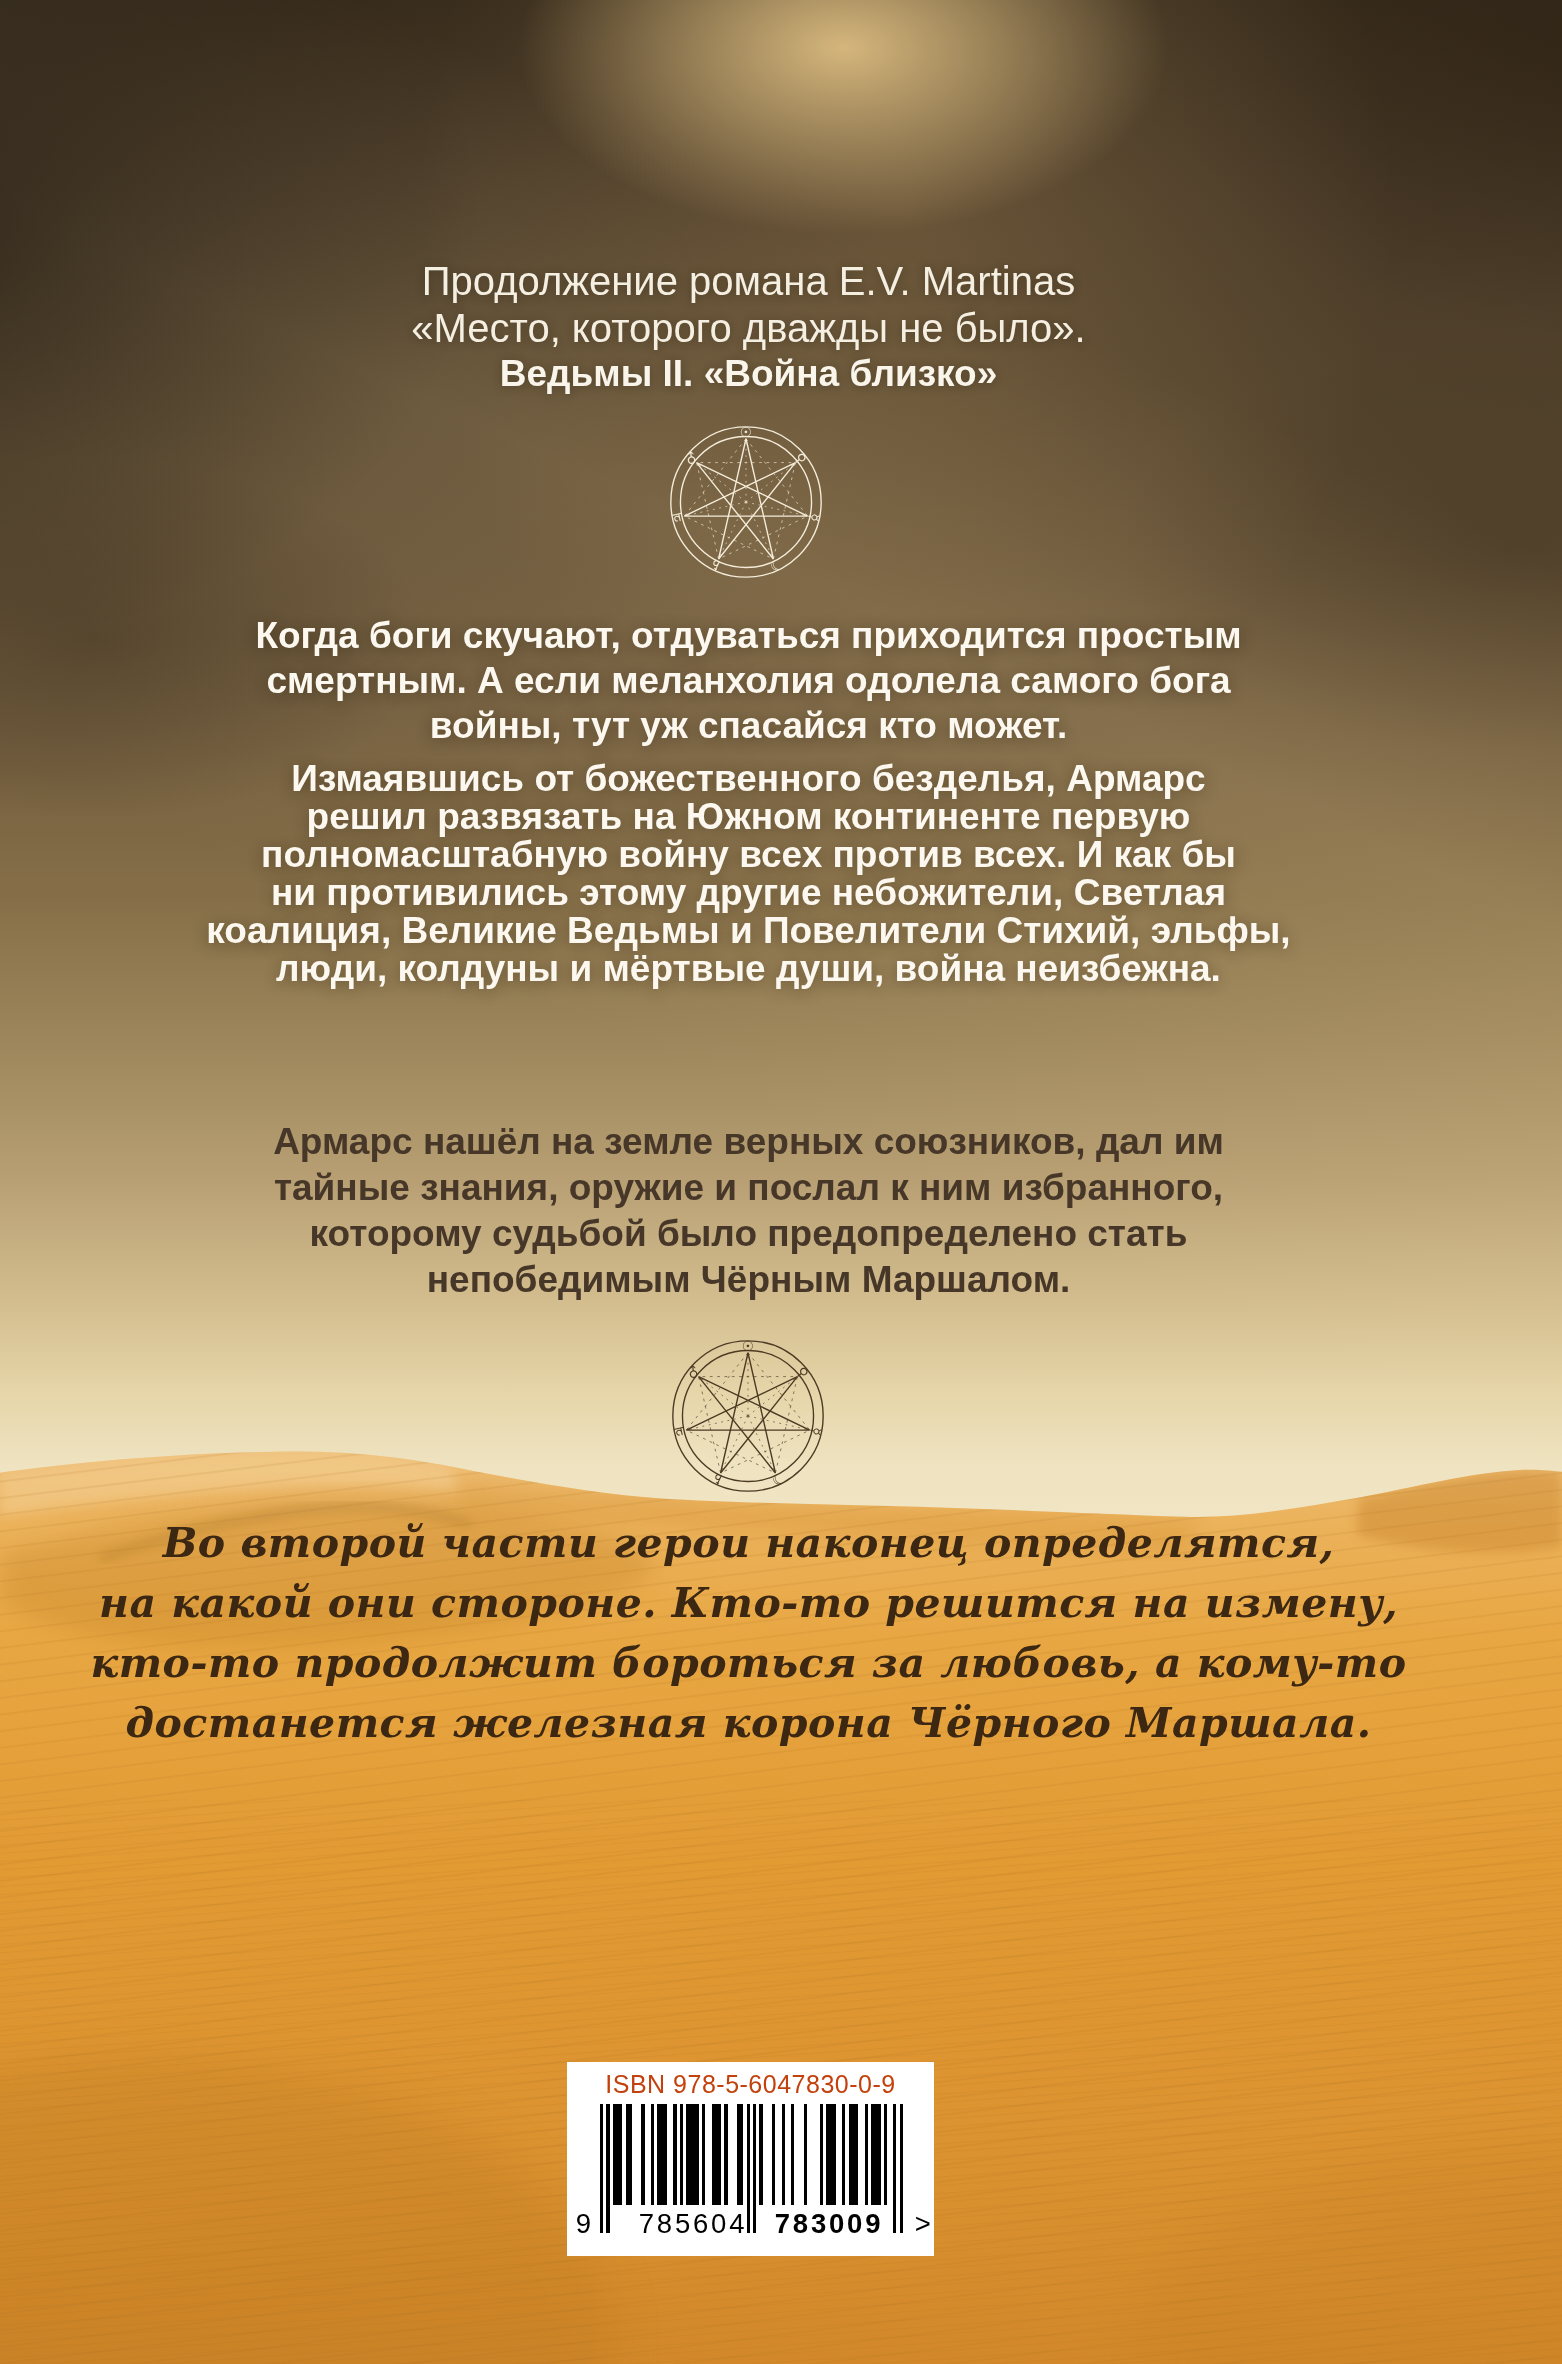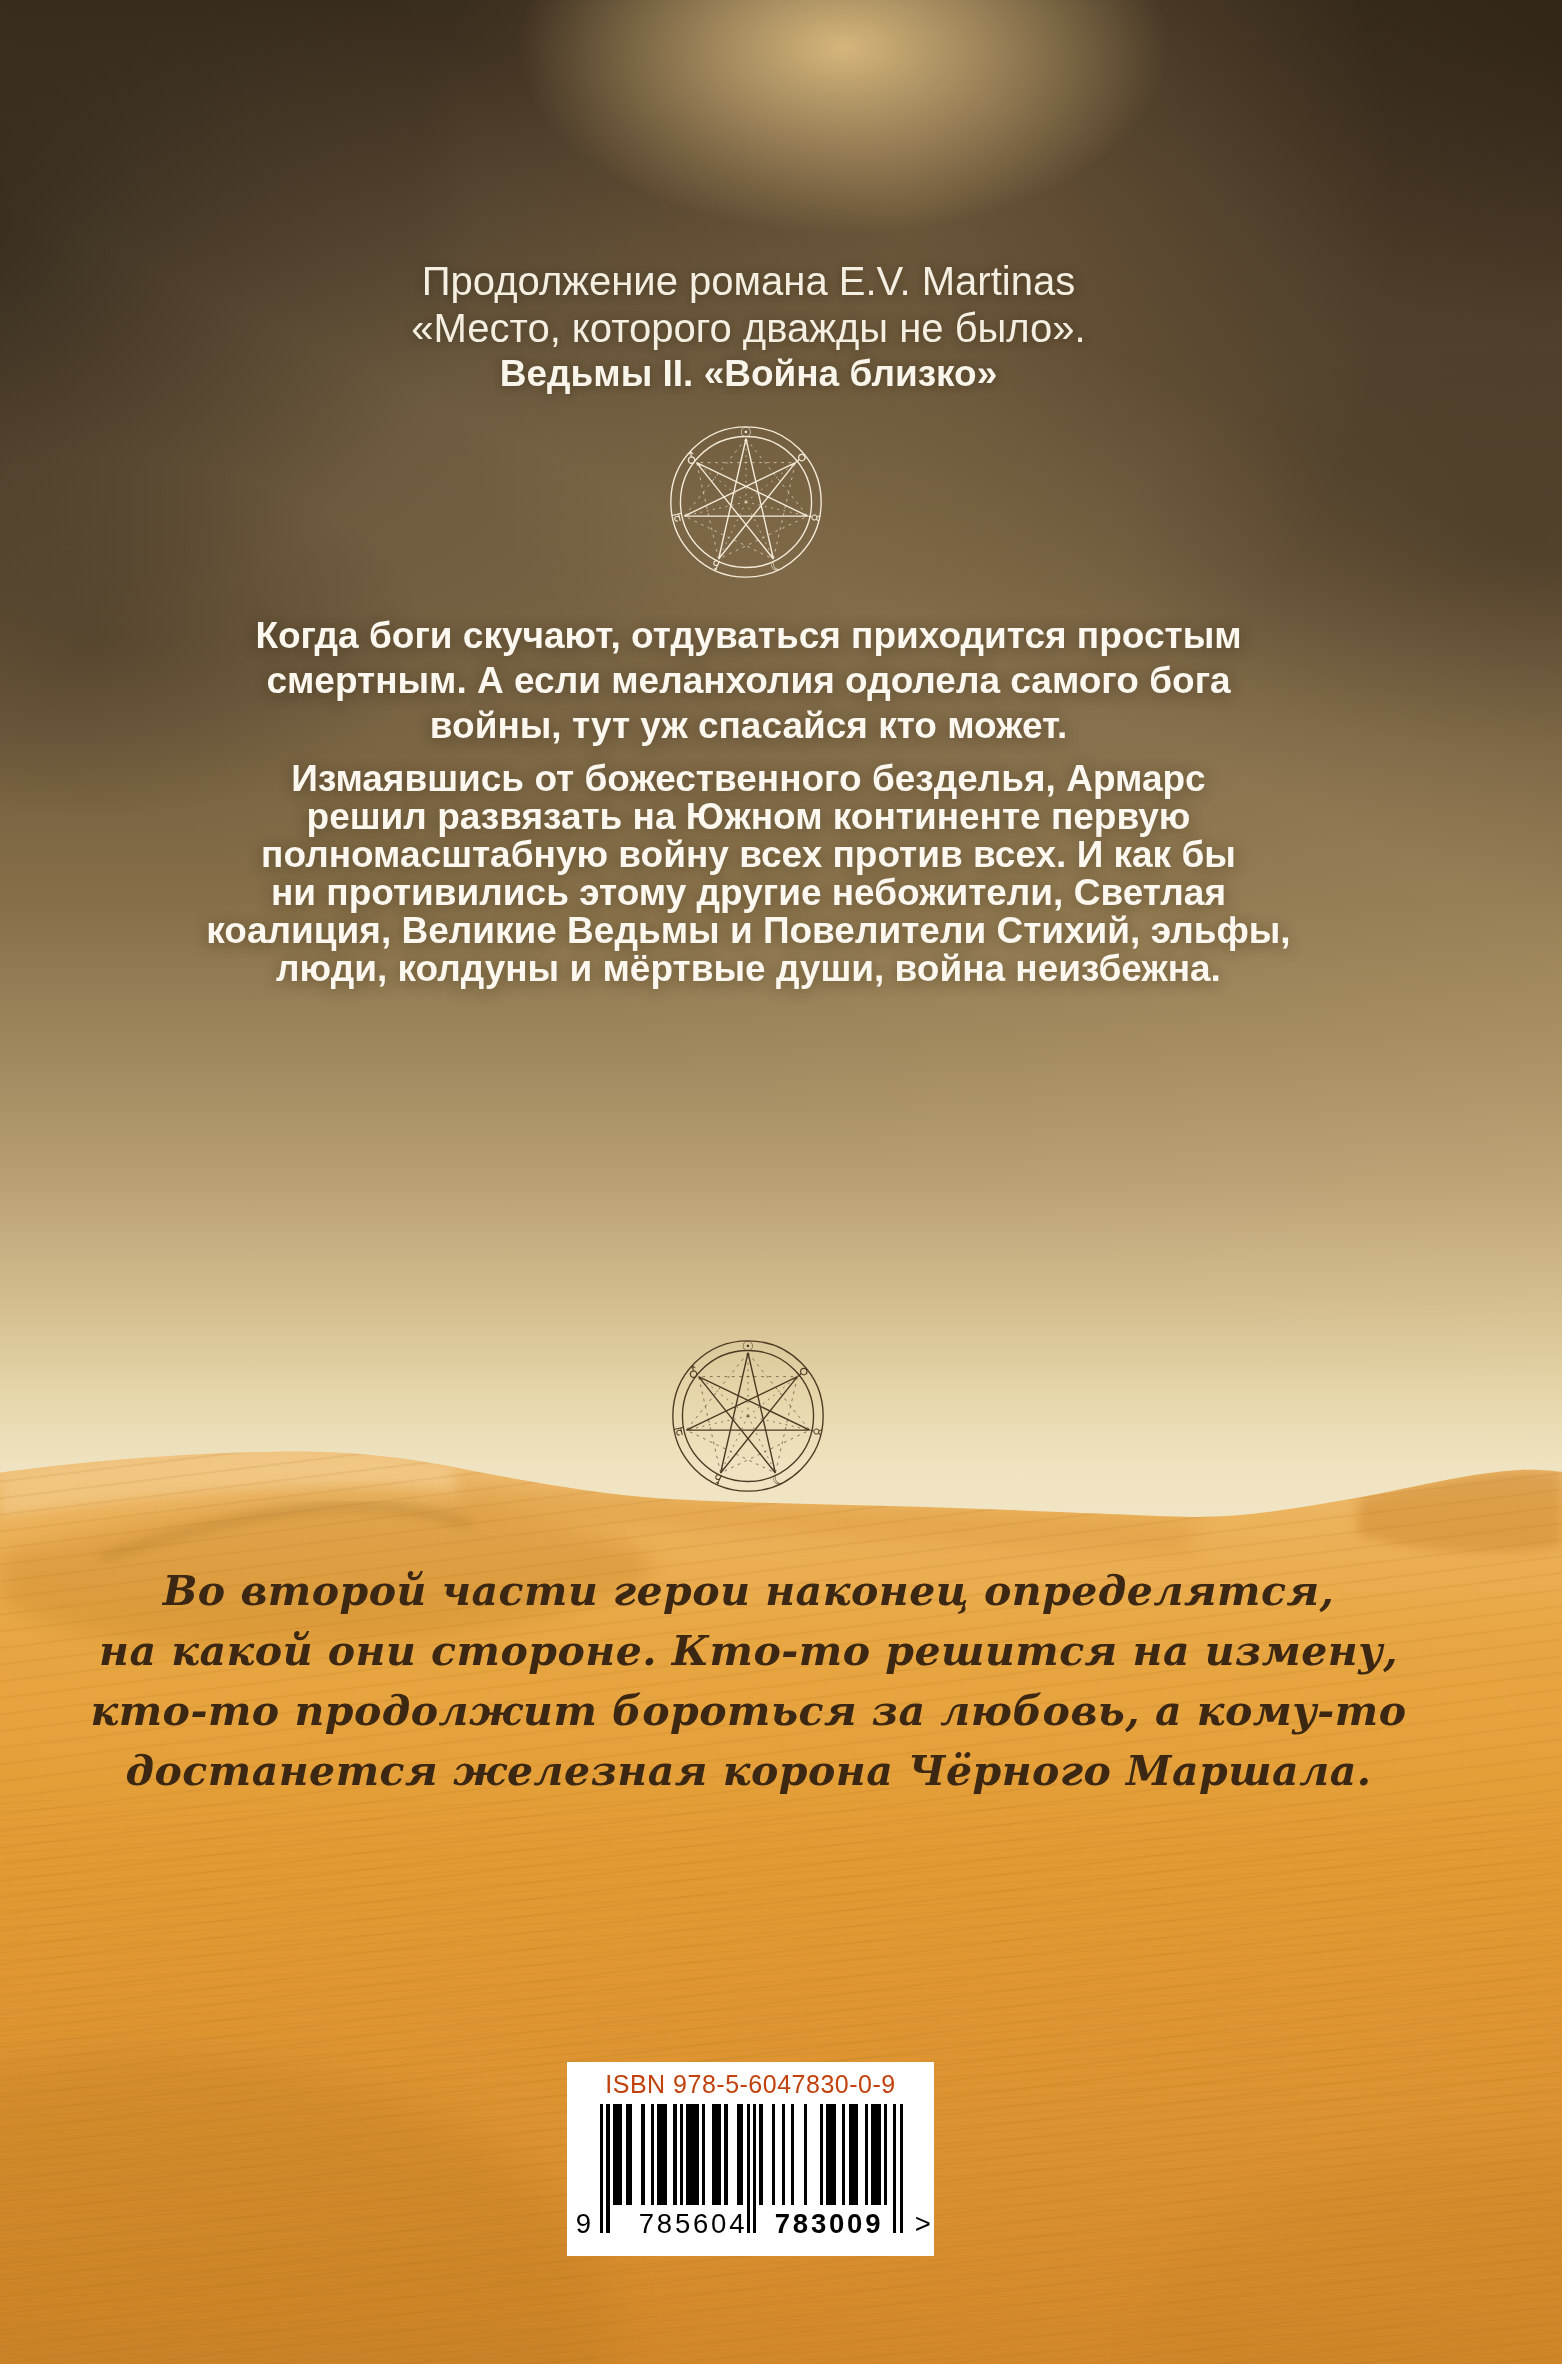--- a/index.html
+++ b/index.html
@@ -17,21 +17,21 @@
       linear-gradient(180deg,#392d1d 0%,#473826 8%,#52422c 16%,#614e34 24%,#725d3e 31%,#866f48 38%,#9d865b 44%,#b8a074 50%,#d3bd8e 55%,#e6d6aa 59%,#efe3c1 62%,#f2e7c8 67%,#f0e4c2 100%);
   }
   .txt{position:absolute; left:0; width:1497px; text-align:center; white-space:pre-line;}
   .hdr{top:258px; font-size:40px; line-height:47px; font-weight:400; color:#f5efe2; text-shadow:0 0.9px 9.2px rgba(30,22,10,.35);}
   .hdr-b{top:352px; font-size:37px; line-height:44px; font-weight:700; color:#faf5ea; text-shadow:0 0.9px 9.2px rgba(30,22,10,.35);}
   .par{font-weight:700; color:#fcf8ef; text-shadow:0 1.8px 14.7px rgba(42,30,14,.45);}
   .p1{top:613px; font-size:37px; line-height:45px;}
   .p2{top:760px; font-size:37px; line-height:38px;}
   .p3{top:1119px; font-size:37px; line-height:46px; font-weight:700; color:#473728; text-shadow:none;}
   .script{font-family:"DejaVu Serif",serif; font-style:italic; font-weight:700; color:#3b2712; letter-spacing:0.5px;}
-  .s1{top:1513px; font-size:41px; line-height:60px;margin-top:48px;}
+  .s1{top:1513px; font-size:41px; line-height:60px;}
   .s2{top:1824px; font-size:41px; line-height:57px;}
   .orn{position:absolute; width:154px; height:154px;}
   .orn svg{display:block; overflow:visible;}
   .orn circle,.orn path,.orn line{stroke:currentColor; fill:none; stroke-width:1.5;}
   .orn .dash{stroke-width:1; opacity:.7;}
   .orn text{fill:currentColor; stroke:none; font-size:15px; font-family:"DejaVu Sans",sans-serif;}
   .orn1{left:669px; top:425px; color:#f4ecd9;}
   .orn2{left:671px; top:1339px; color:#4d3a24;}
   .sand{position:absolute; left:0; top:1414px; width:1562px; height:950px;}
   .bcbox{position:absolute; left:567px; top:2062px; width:367px; height:194px; background:#ffffff;}
@@ -124,20 +124,24 @@
 
   <div class="txt par p1">Когда боги скучают, отдуваться приходится простым
 смертным. А если меланхолия одолела самого бога
 войны, тут уж спасайся кто может.</div>
   <div class="txt par p2">Измаявшись от божественного безделья, Армарс
 решил развязать на Южном континенте первую
 полномасштабную войну всех против всех. И как бы
 ни противились этому другие небожители, Светлая
 коалиция, Великие Ведьмы и Повелители Стихий, эльфы,
 люди, колдуны и мёртвые души, война неизбежна.</div>
+  <div class="txt p3">Армарс нашёл на земле верных союзников, дал им
+тайные знания, оружие и послал к ним избранного,
+которому судьбой было предопределено стать
+непобедимым Чёрным Маршалом.</div>
 
   <div class="orn orn2">
     <svg width="154" height="154" viewBox="0 0 168 168">
         <circle cx="84" cy="84" r="82"></circle>
         <circle cx="84" cy="84" r="71.5"></circle>
         <path d="M84.0,15.0 L113.9,146.2 L30.1,41.0 L151.3,99.4 L16.7,99.4 L137.9,41.0 L54.1,146.2 L84.0,15.0" fill="none"></path>
         <path d="M84.0,15.0 L151.3,99.4 L54.1,146.2 L30.1,41.0 L137.9,41.0 L113.9,146.2 L16.7,99.4 L84.0,15.0" fill="none" stroke-dasharray="3 5" class="dash"></path>
         <line x1="84" y1="84" x2="84" y2="15" stroke-dasharray="2 5" class="dash"></line>
         <line x1="84" y1="84" x2="137.94637229029405" y2="40.979203671747385" stroke-dasharray="2 5" class="dash"></line>
         <line x1="84" y1="84" x2="151.27002594054585" y2="99.35394444298569" stroke-dasharray="2 5" class="dash"></line>

